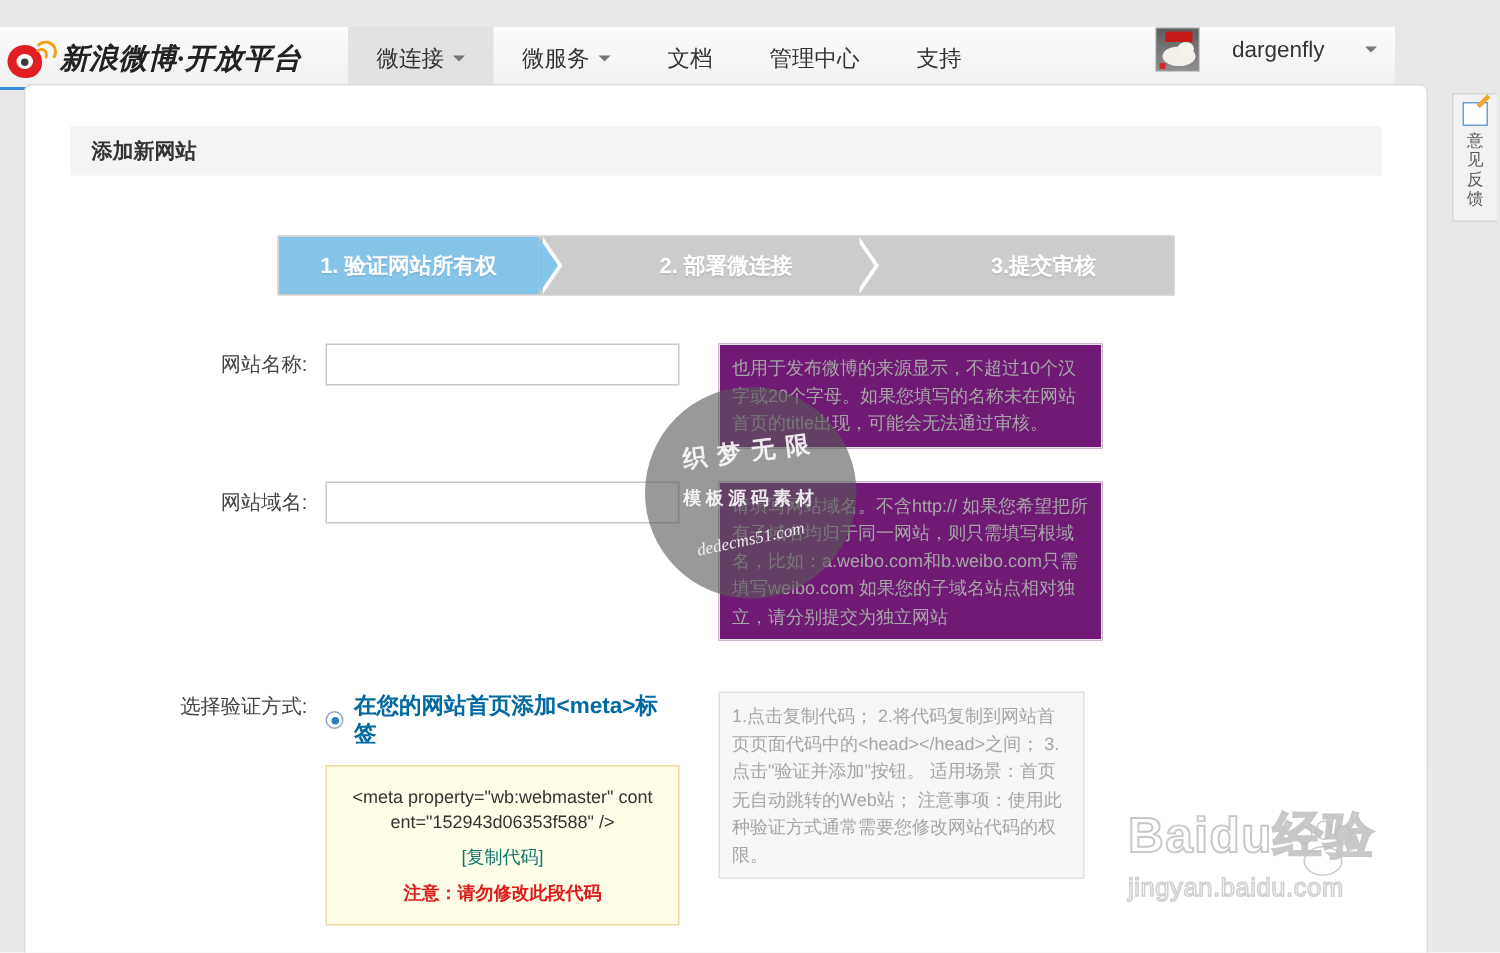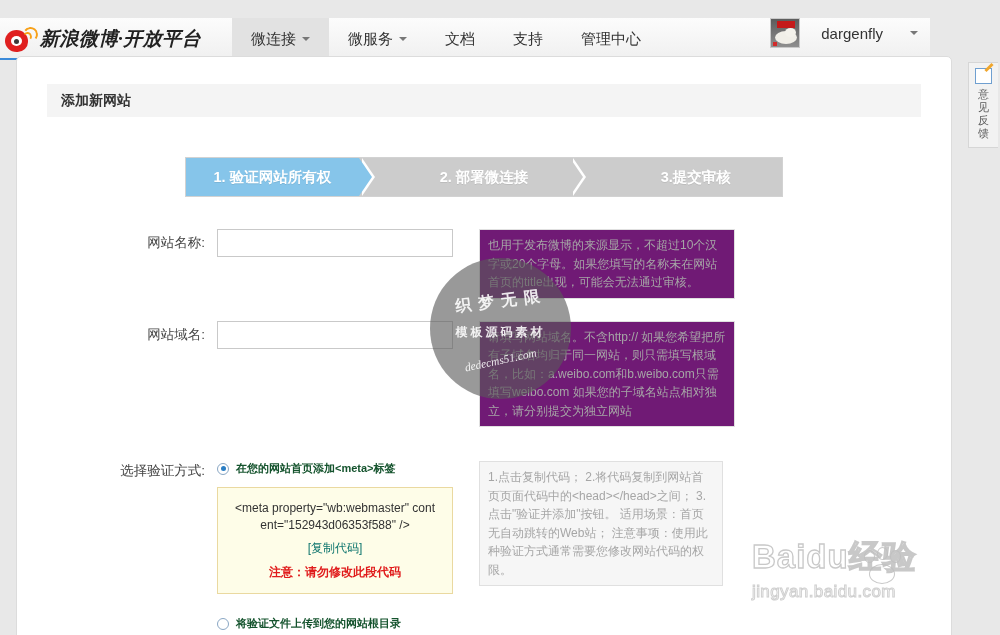--- a/index.html
+++ b/index.html
@@ -121,21 +121,21 @@
   }
   .hint.tall{ min-height:95px; }
 
   
   .verify-row{ display:flex; align-items:flex-start; margin-top:34px; }
   .v-label{
     width:130px; text-align:right; padding-right:12px; padding-top:1px;
     font-size:13.5px; color:#444; flex:none;
   }
   .v-body{ width:236px; flex:none; }
-  .radio-line{ display:flex; align-items:center; gap:7px; font-size:11px; color:#14532d; font-weight:bold;}
+  .radio-line{ display:flex; align-items:center; gap:7px; font-size:15px; color:#0369a1; font-weight:bold;}
   .radio{
     width:12px;height:12px;border-radius:50%;border:1px solid #8aa7c4;background:#fff;
     position:relative; flex:none; cursor:pointer;
   }
   .radio.on:after{
     content:""; position:absolute; left:2.5px; top:2.5px; width:5px;height:5px;
     background:#2a7ec4; border-radius:50%;
   }
   .code-box{
     margin-top:11px; width:236px; background:#fefde8; border:1px solid #ead9a0;
@@ -228,24 +228,24 @@
       <i class="caret"></i>
     </div>
     <div class="nav-item">
       <span>微服务</span>
       <i class="caret"></i>
     </div>
     <div class="nav-item">
       <span>文档</span>
     </div>
     <div class="nav-item">
+      <span>管理中心</span>
+    </div>
+    <div class="nav-item">
       <span>支持</span>
-    </div>
-    <div class="nav-item">
-      <span>管理中心</span>
     </div>
   </div>
 
   <div class="user-zone">
     <div class="avatar">
       <div class="av-sky"></div>
       <div class="av-tag"></div>
       <div class="av-body"></div>
       <div class="av-head"></div>
       <div class="av-dot"></div>

